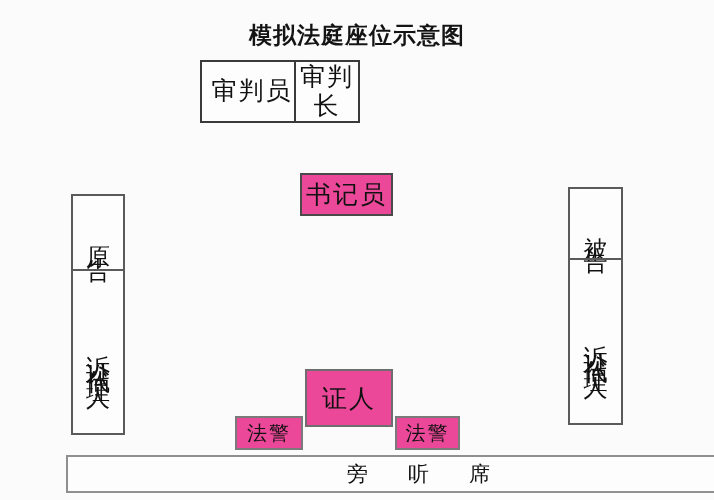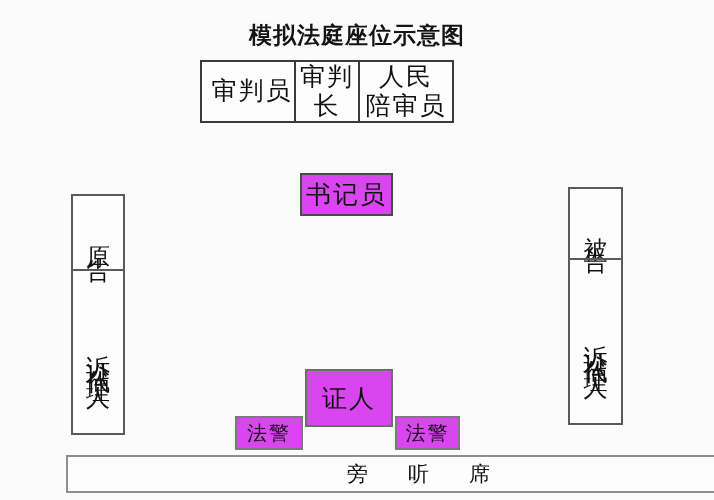--- a/index.html
+++ b/index.html
@@ -55,21 +55,21 @@
   .cell-preside { width: 64px; }
   .cell-juror   { width: 94px; }
 
   
   .box {
     position: absolute;
     display: flex;
     align-items: center;
     justify-content: center;
     border: 2px solid #0f172a;
-    background: #d946ef;
+    background: #ec4899;
     box-sizing: border-box;
     font-size: 25px;
     letter-spacing: 2px;
   }
   .clerk   { left: 300px; top: 173px; width: 93px; height: 43px; border-color: #4a4a4a; }
   .witness { left: 305px; top: 369px; width: 88px; height: 58px; border-color: #6e6e6e; }
   .bailiff { font-size: 20px; border-color: #7a7a7a; }
   .bailiff-left  { left: 235px; top: 416px; width: 68px; height: 34px; }
   .bailiff-right { left: 395px; top: 416px; width: 65px; height: 34px; }
 
@@ -126,22 +126,20 @@
 </head>
 <body>
 
 <div id="canvas">
 
   <div class="title">模拟法庭座位示意图</div>
 
   <div class="bench">
     <div class="cell cell-judge">审判员</div>
     <div class="cell cell-preside">审判长</div>
-    <div class="cell cell-juror">人民
-陪审员</div>
   </div>
 
   <div class="box clerk">书记员</div>
 
   <div class="vcol vcol-left">
     <div class="vsec vsec-party">
       <span class="vtext">原告</span>
     </div>
     <div class="vsec vsec-agent">
       <span class="vtext">诉讼代理人</span>

